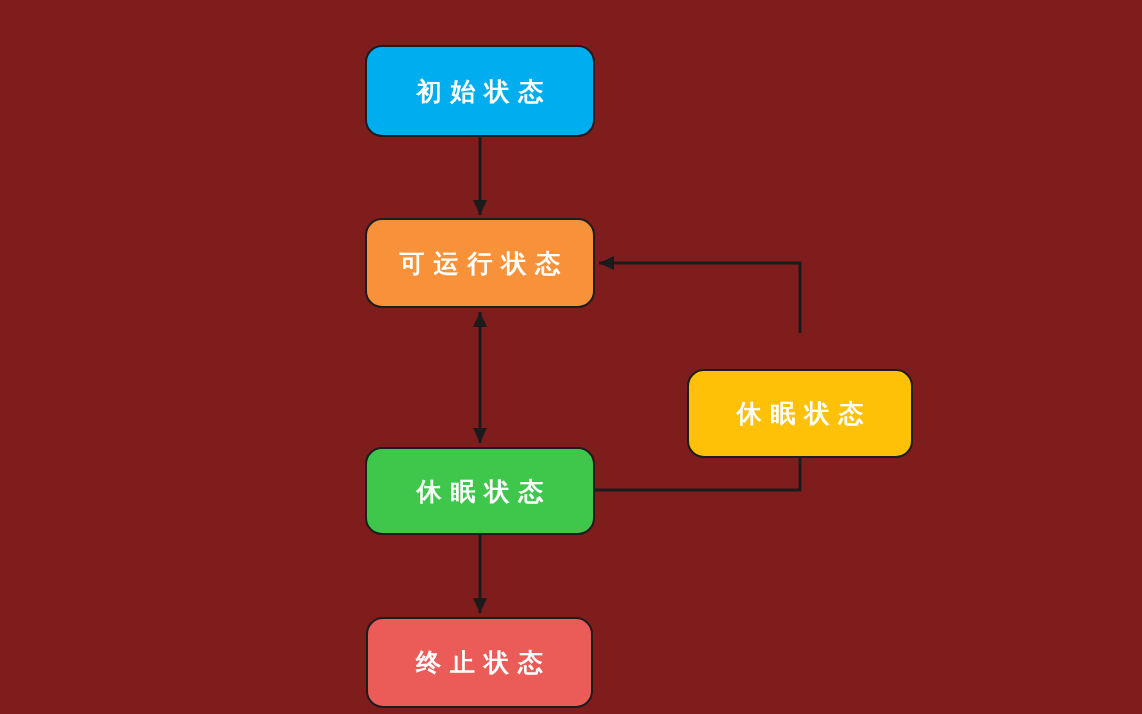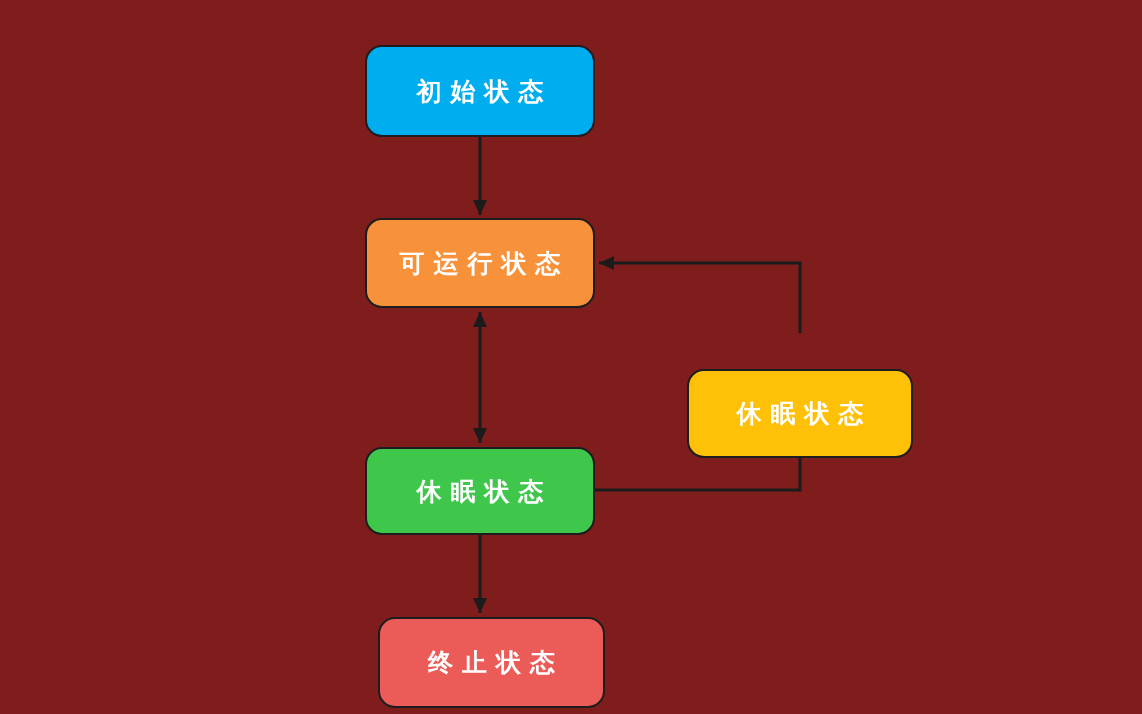--- a/index.html
+++ b/index.html
@@ -91,17 +91,17 @@
   </div>
 
   <div class="flow-node node-sleep" style="background: rgb(255, 192, 8); margin-top: 36px;">
     <span class="node-label">休眠状态</span>
   </div>
 
   <div class="flow-node node-running" style="background: rgb(63, 199, 76);">
     <span class="node-label">休眠状态</span>
   </div>
 
-  <div class="flow-node node-terminated" style="background: rgb(235, 91, 88); margin-left: 12px;">
+  <div class="flow-node node-terminated" style="background: rgb(235, 91, 88);">
     <span class="node-label">终止状态</span>
   </div>
 
 </div>
 
 </body></html>

